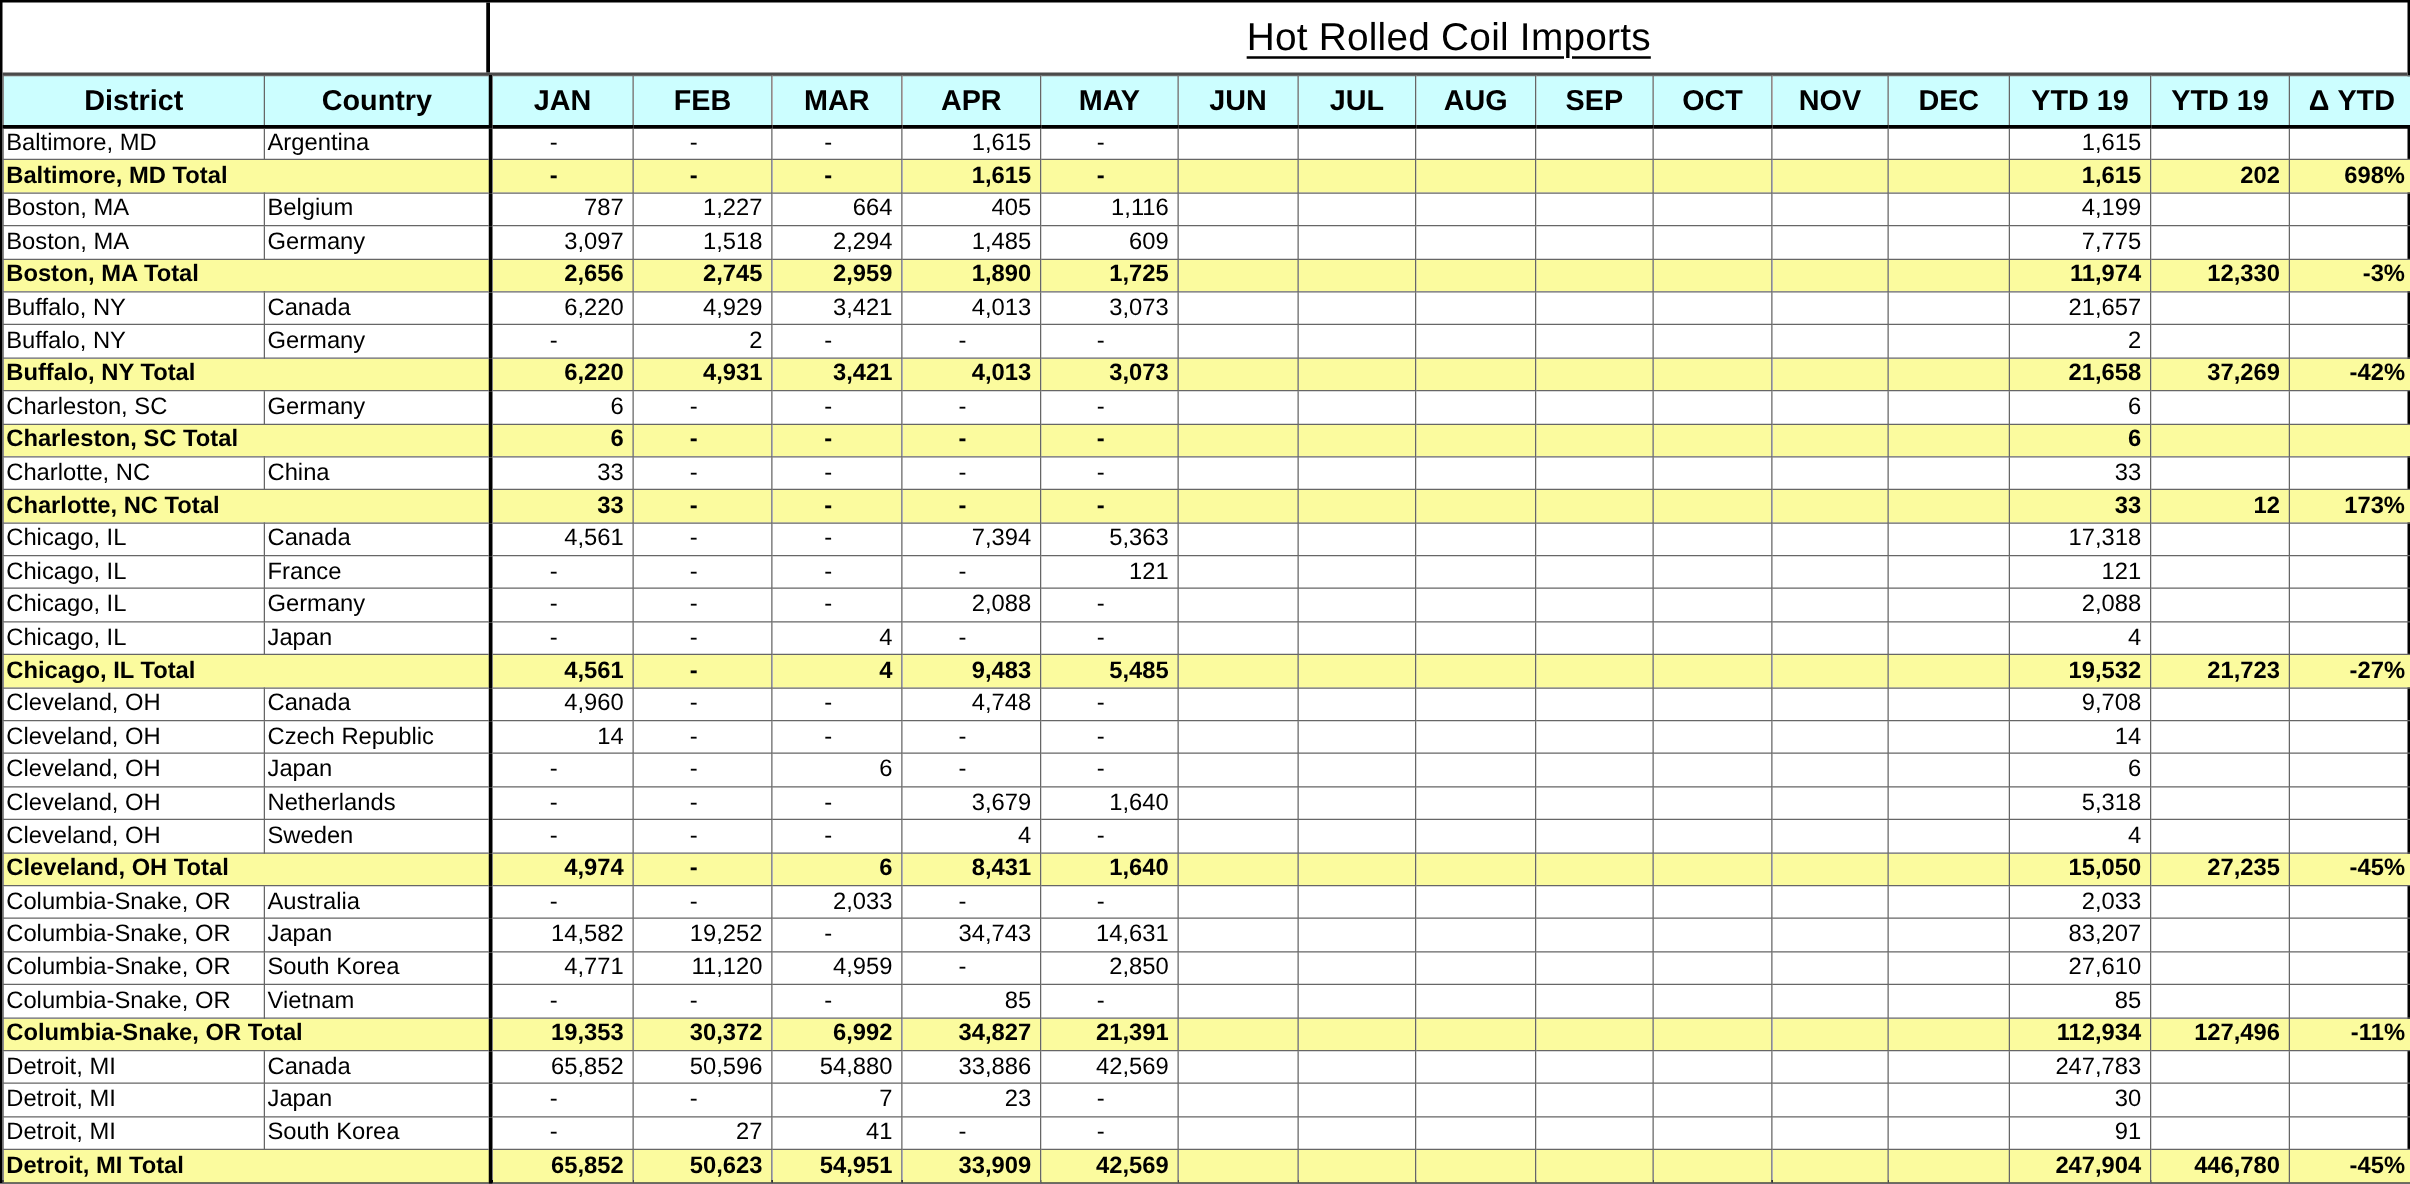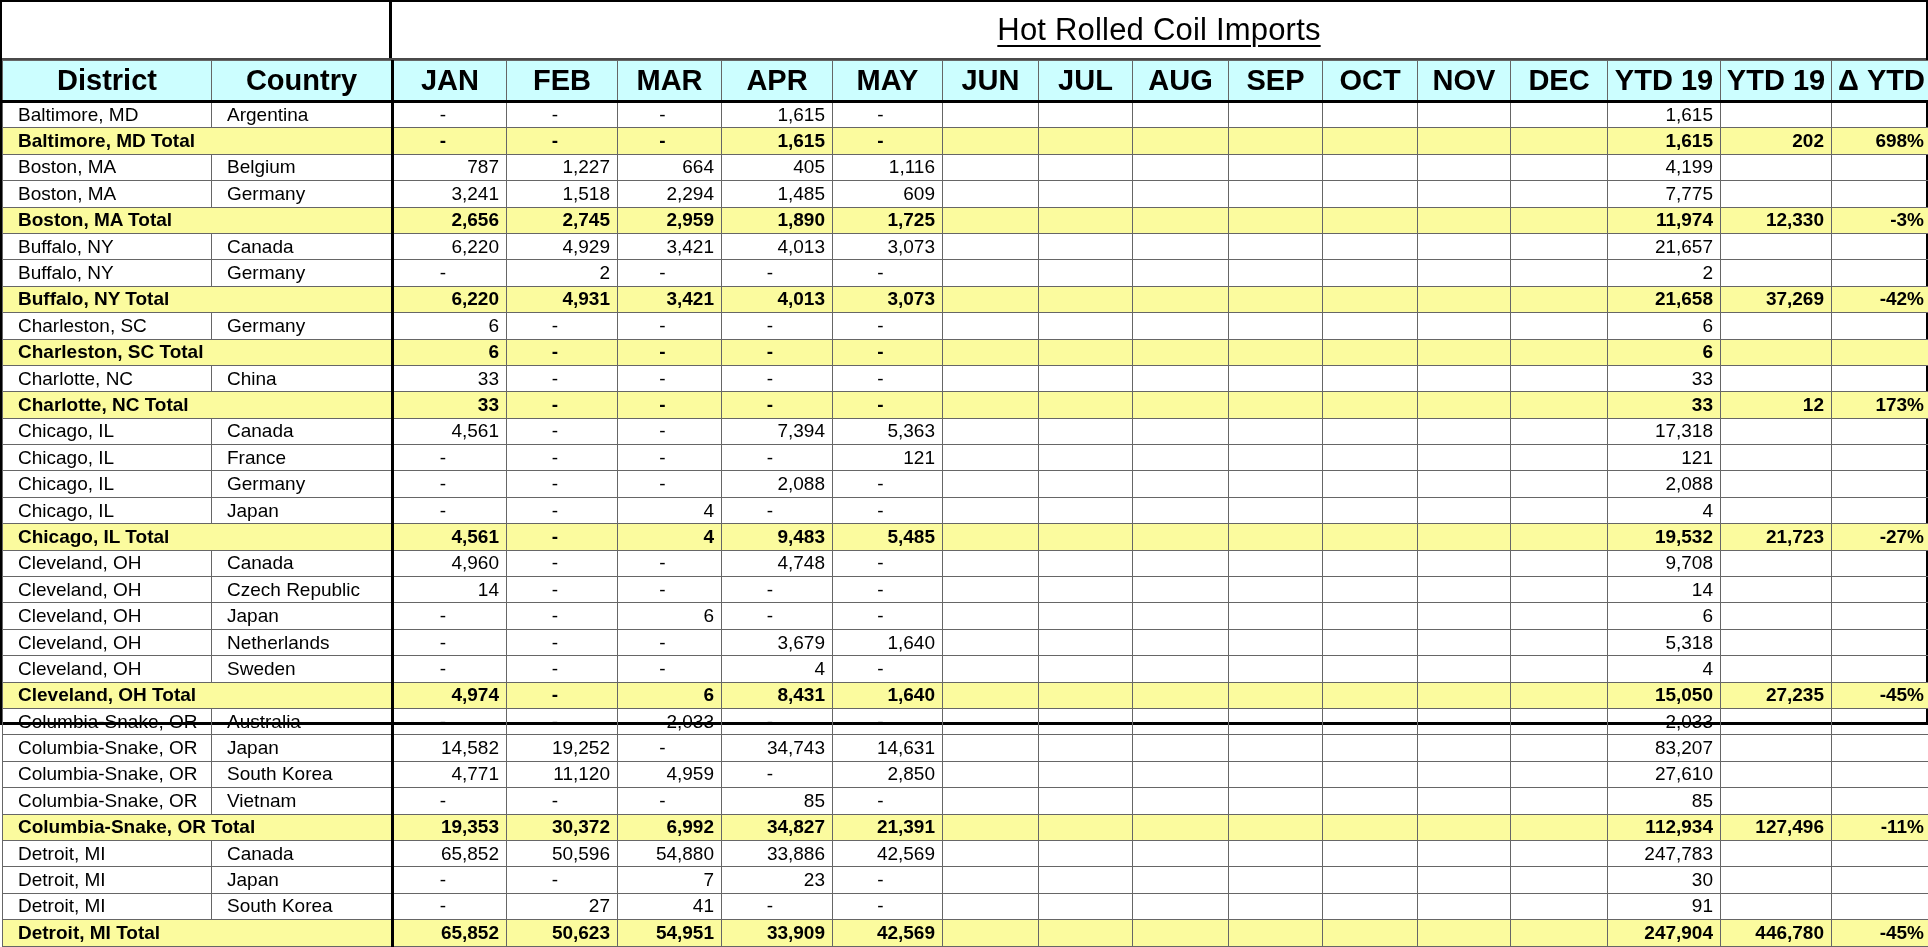--- a/index.html
+++ b/index.html
@@ -1,36 +1,36 @@
 <!DOCTYPE html>
 <html style="--header-bg: #CCFEFF; --total-bg: #FBFB9E;"><head>
 <meta charset="utf-8">
 <style>
   html,body{margin:0;padding:0;background:#fff;}
   body{
     width:1928px;height:947px;overflow:hidden;
     font-family:"Liberation Sans","DejaVu Sans",sans-serif;
     color:#000;
   }
-  #sheet{width:1928px;height:725px;box-sizing:border-box;border:2px solid #000;border-bottom:3px solid #000;}
+  #sheet{width:1928px;height:947px;box-sizing:border-box;border:2px solid #000;border-bottom:3px solid #000;}
   
   #title-bar{display:flex;height:58px;box-sizing:border-box;border-bottom:2px solid #4a4a4a;}
   #title-left{width:390px;box-sizing:border-box;border-right:3px solid #000;}
   #title-main{flex:1;display:flex;align-items:center;justify-content:center;
     font-size:31px;letter-spacing:0.2px;white-space:nowrap;}
   #title-main .u{text-decoration:underline;text-decoration-thickness:2px;text-underline-offset:5px;}
   
   table{border-collapse:collapse;table-layout:fixed;width:1926px;}
   th,td{box-sizing:border-box;border:1px solid #666;overflow:hidden;white-space:nowrap;
     font-size:19px;padding:0;}
   thead th{
-    height:41px;background:var(--header-bg,#ccfeff);font-weight:bold;font-size:29px;
+    height:41px;background:var(--header-bg,#ccfeff);font-weight:bold;font-size:23px;
     text-align:center;border-bottom:3px solid #000;vertical-align:middle;}
   tbody tr{height:26.4px;}
-  td.txt{text-align:left;padding-left:15px;}
+  td.txt{text-align:left;padding-left:2px;}
   td.num{text-align:right;padding-right:7px;}
   td.dash{text-align:center;padding-right:14px;}
   tr.total td{background:var(--total-bg,#fbfb9e);font-weight:bold;}
   .thickleft{border-left:3px solid #000 !important;}
 </style>
 </head>
 <body>
 
 <div id="sheet">
   <div id="title-bar">
@@ -133,21 +133,21 @@
           <td class="num"></td>
           <td class="num"></td>
           <td class="num"></td>
           <td class="num">4,199</td>
           <td class="num"></td>
           <td class="num"></td>
         </tr>
         <tr>
           <td class="txt">Boston, MA</td>
           <td class="txt">Germany</td>
-          <td class="num thickleft">3,241</td>
+          <td class="num thickleft">3,097</td>
           <td class="num">1,518</td>
           <td class="num">2,294</td>
           <td class="num">1,485</td>
           <td class="num">609</td>
           <td class="num"></td>
           <td class="num"></td>
           <td class="num"></td>
           <td class="num"></td>
           <td class="num"></td>
           <td class="num"></td>

